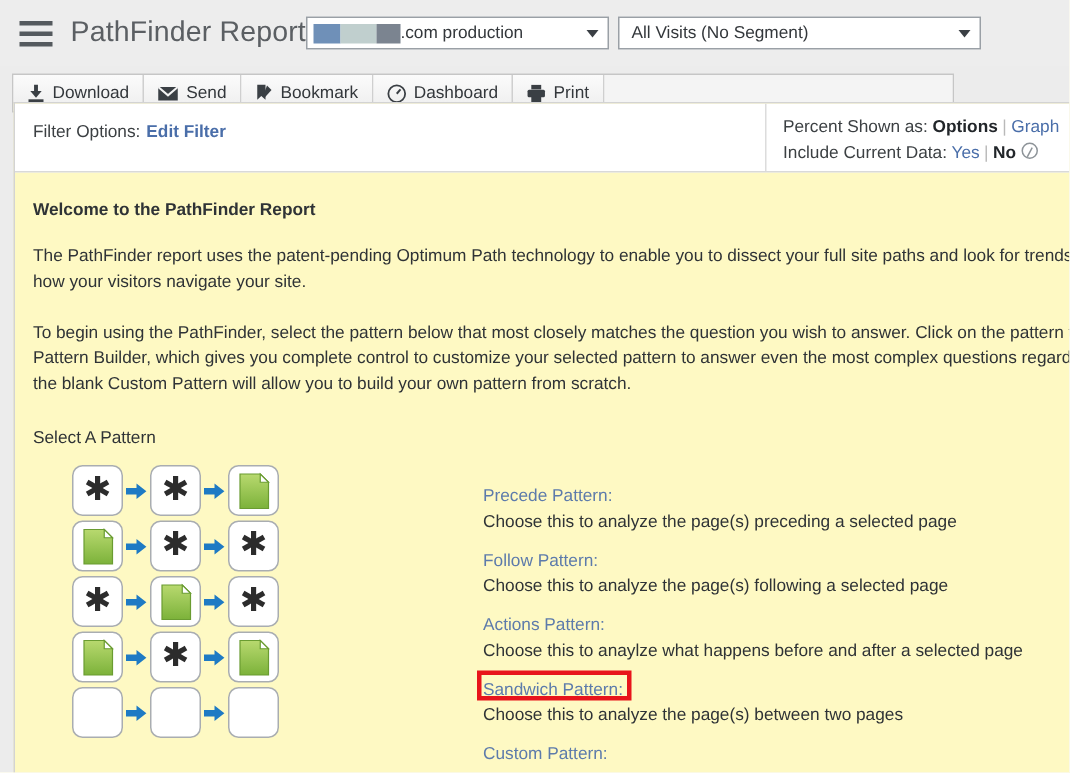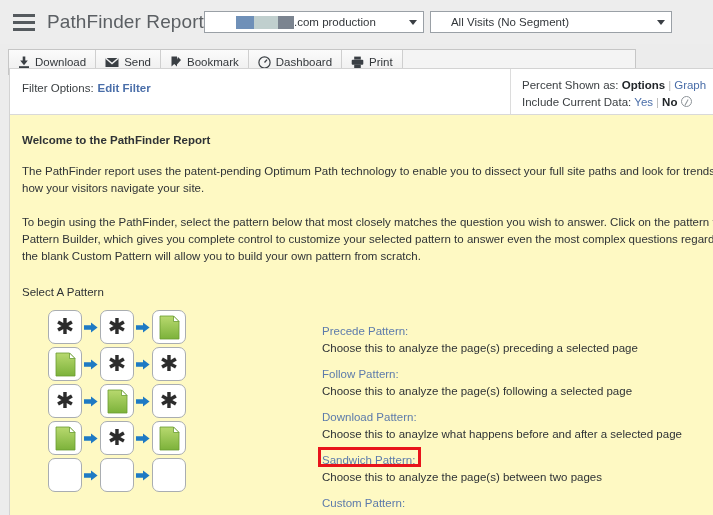--- a/index.html
+++ b/index.html
@@ -52,22 +52,22 @@
     background: #ffffff;
     display: flex;
     align-items: center;
     font-size: 11.5px;
     color: #33373b;
     position: relative;
     padding: 0 20px 0 4px;
     white-space: nowrap;
     cursor: pointer;
   }
-  .select-site { width: 220px; justify-content: center; }
-  .select-segment { width: 242px; margin-left: 6px; padding-left: 20px; }
+  .select-site { width: 202px; }
+  .select-segment { width: 242px; margin-left: 6px; padding-left: 8px; }
   .caret {
     position: absolute;
     right: 6px; top: 50%;
     margin-top: -2px;
     width: 0; height: 0;
     border-left: 4.5px solid transparent;
     border-right: 4.5px solid transparent;
     border-top: 5px solid #3a3f44;
   }
   .redact { display: inline-flex; height: 13px; margin-right: 0px; vertical-align: middle; }
@@ -520,21 +520,21 @@
             <span class="desc-title">Precede Pattern:</span>
             <div class="desc-text">Choose this to analyze the page(s) preceding a selected page</div>
           </div>
 
           <div class="desc-item">
             <span class="desc-title">Follow Pattern:</span>
             <div class="desc-text">Choose this to analyze the page(s) following a selected page</div>
           </div>
 
           <div class="desc-item">
-            <span class="desc-title">Download Pattern:</span>
+            <span class="desc-title">Actions Pattern:</span>
             <div class="desc-text">Choose this to anaylze what happens before and after a selected page</div>
           </div>
 
           <div class="desc-item">
             <span class="desc-title">Sandwich Pattern:</span>
             <div class="highlight-box"></div>
             <div class="desc-text">Choose this to analyze the page(s) between two pages</div>
           </div>
 
           <div class="desc-item">

